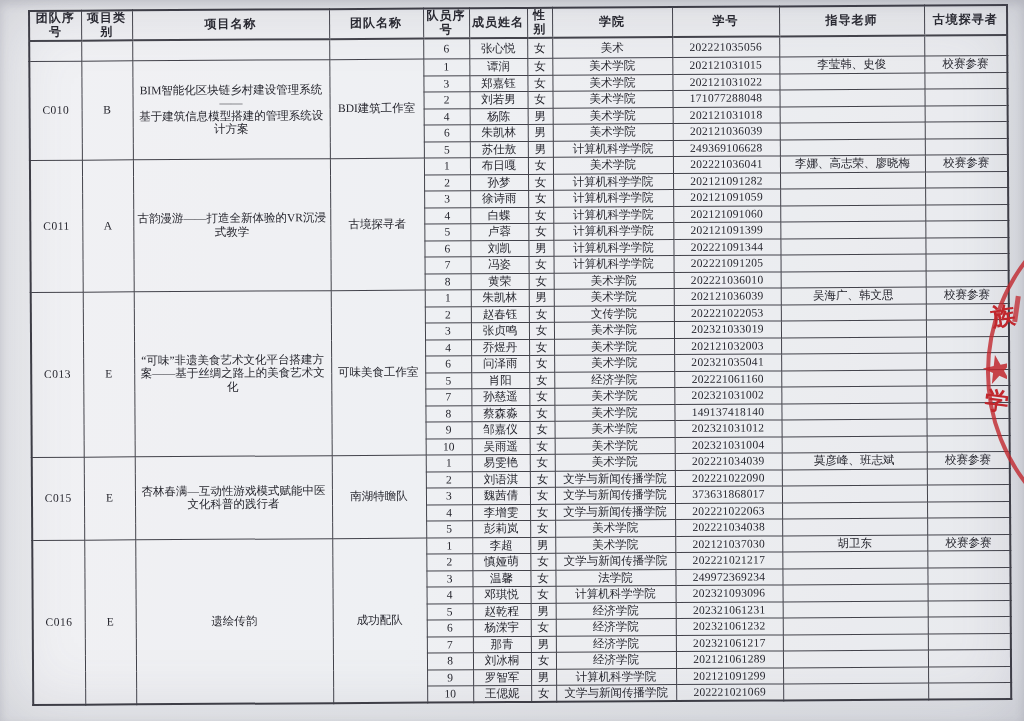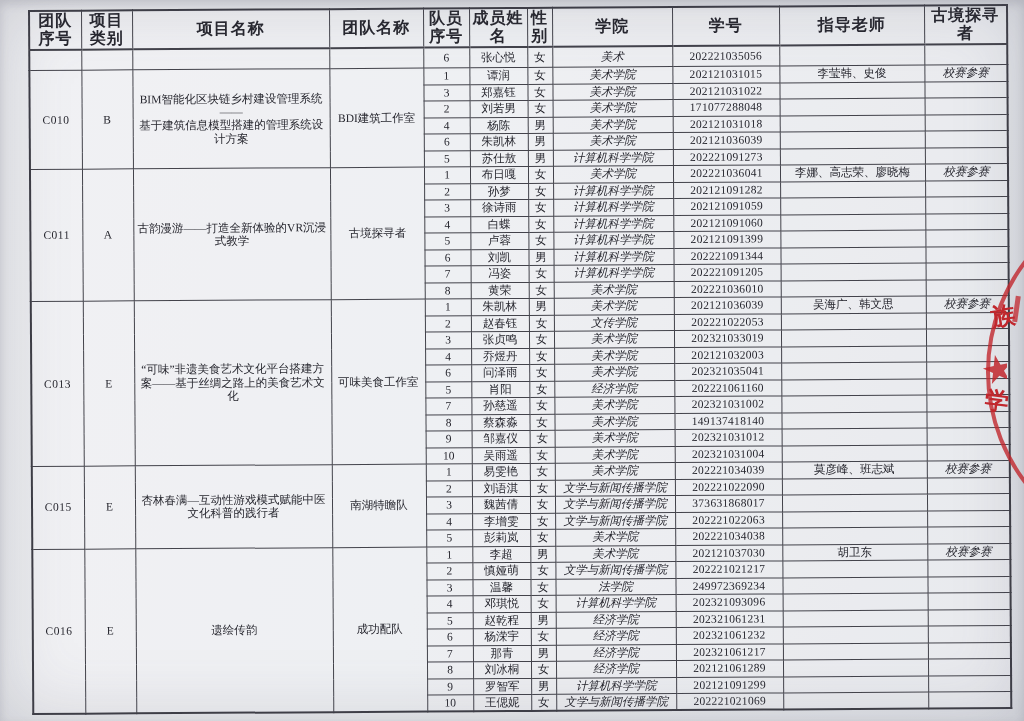--- a/index.html
+++ b/index.html
@@ -22,36 +22,36 @@
   }
   table.reg th, table.reg td{
     border:1px solid #43434b;
     padding:0 2px;
     text-align:center;vertical-align:middle;
     color:#26262e;
     font-size:11.5px;line-height:1.15;
     overflow:hidden;
   }
   table.reg th{
-    height:23px;font-size:16px;font-weight:700;letter-spacing:1px;
+    height:23px;font-size:12px;font-weight:700;letter-spacing:1px;
     border-bottom-width:2px;
   }
   table.reg{border:2px solid #3c3c44;}
   tr.member-row{height:16.5px;}
   tr.orphan-row{height:21px;}
   td.project{
     font-size:12px;line-height:1.55;white-space:pre-line;padding:2px 8px;
   }
   td.teamname{font-size:12px;}
   td.teamno{font-size:12px;font-family:"Liberation Serif",serif;letter-spacing:.5px;}
   td.category{font-size:12px;}
   td.sid{font-size:11.5px;letter-spacing:.3px;margin-left:18px;}
   td.advisor{font-size:11.5px;}
-  td.award{text-align:left;padding-left:4px;font-size:11.5px;font-style:italic;}
-  td.college{font-size:11.5px;font-style:italic;}
+  td.award{text-align:left;padding-left:4px;font-size:11.5px;}
+  td.college{font-size:11.5px;}
   
   .stamp{position:absolute;z-index:6;pointer-events:none;}
   .stamp-ring{
     position:absolute;left:986px;top:188px;width:360px;height:360px;
     border:4px solid rgba(193,39,45,.8);border-radius:50%;
   }
   .stamp-char{
     position:absolute;color:#c1272d;font-weight:700;
     font-family:"Liberation Serif",serif;
   }
@@ -167,21 +167,21 @@
           <td class="college">美术学院</td>
           <td class="sid">202121036039</td>
           <td class="advisor"></td>
           <td class="award"></td>
         </tr>
         <tr class="member-row">
           <td class="memno">5</td>
           <td class="name">苏仕敖</td>
           <td class="gender">男</td>
           <td class="college">计算机科学学院</td>
-          <td class="sid">202221091273</td>
+          <td class="sid">249369106628</td>
           <td class="advisor"></td>
           <td class="award"></td>
         </tr>
         <tr class="member-row">
           <td rowspan="8" class="teamno">C011</td>
           <td rowspan="8" class="category">A</td>
           <td rowspan="8" class="project">古韵漫游——打造全新体验的VR沉浸式教学</td>
           <td rowspan="8" class="teamname">古境探寻者</td>
           <td class="memno">1</td>
           <td class="name">布日嘎</td>

